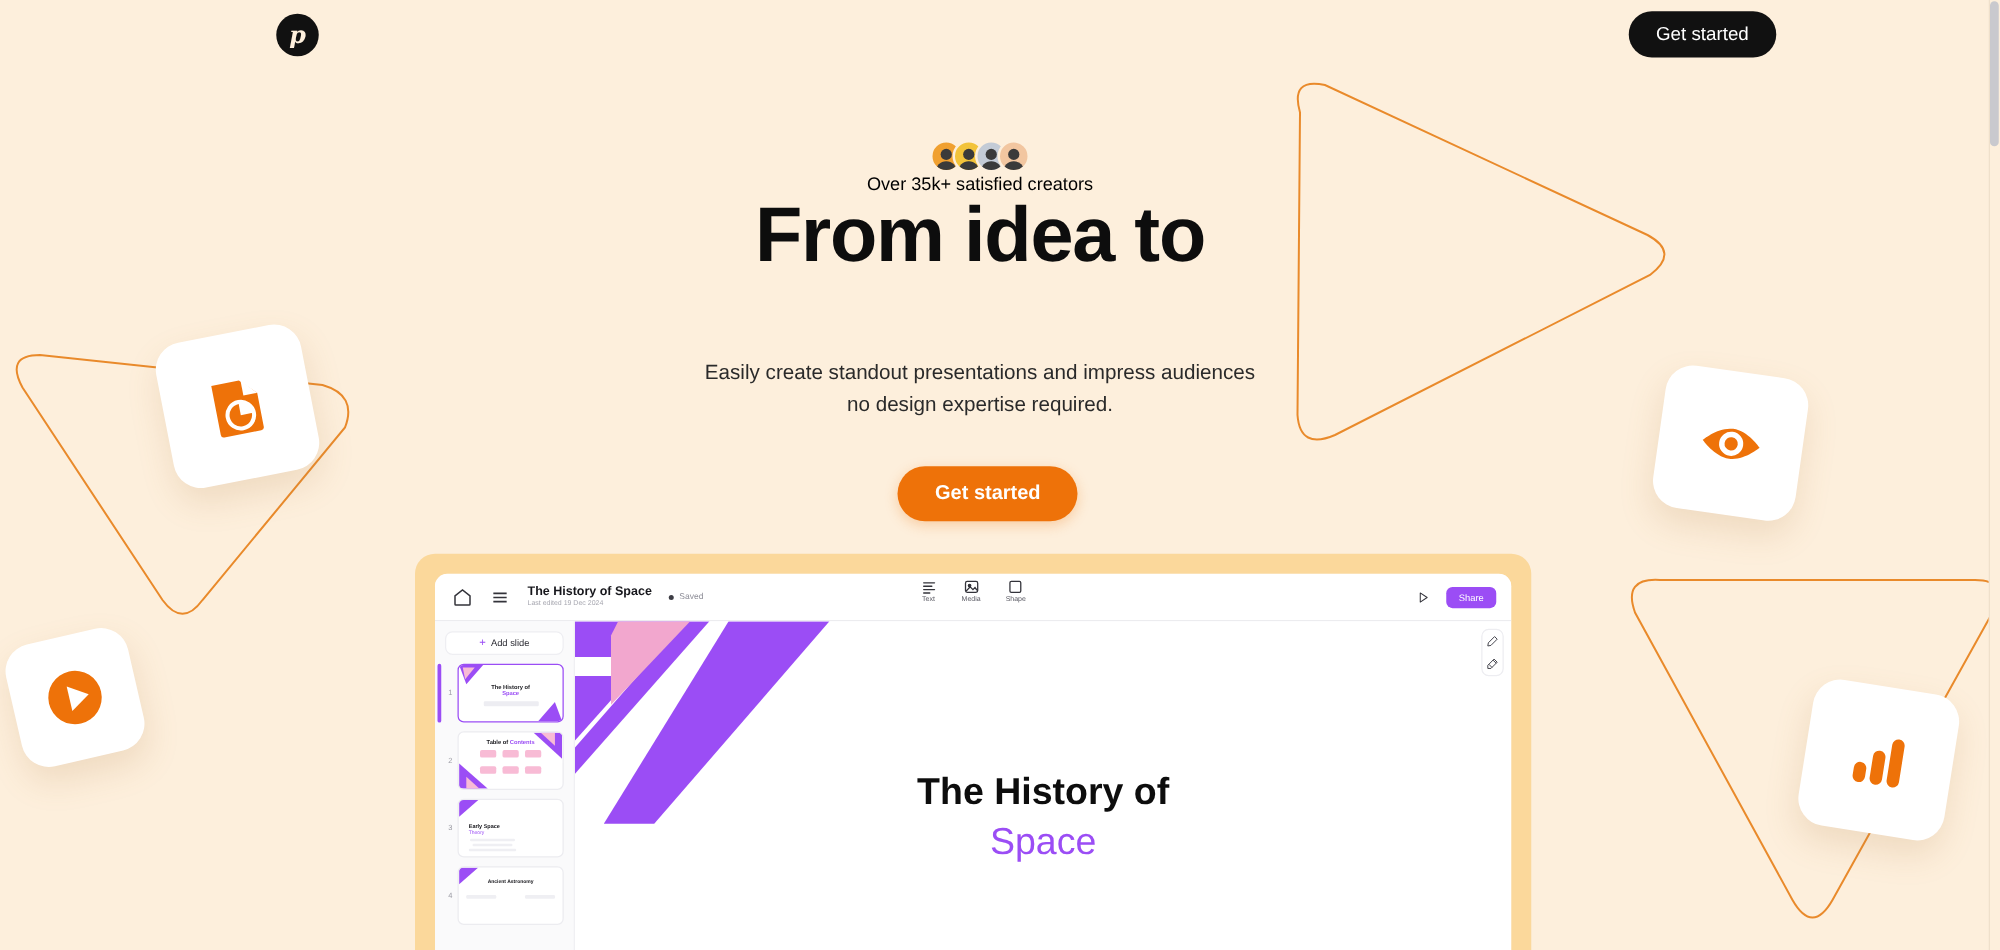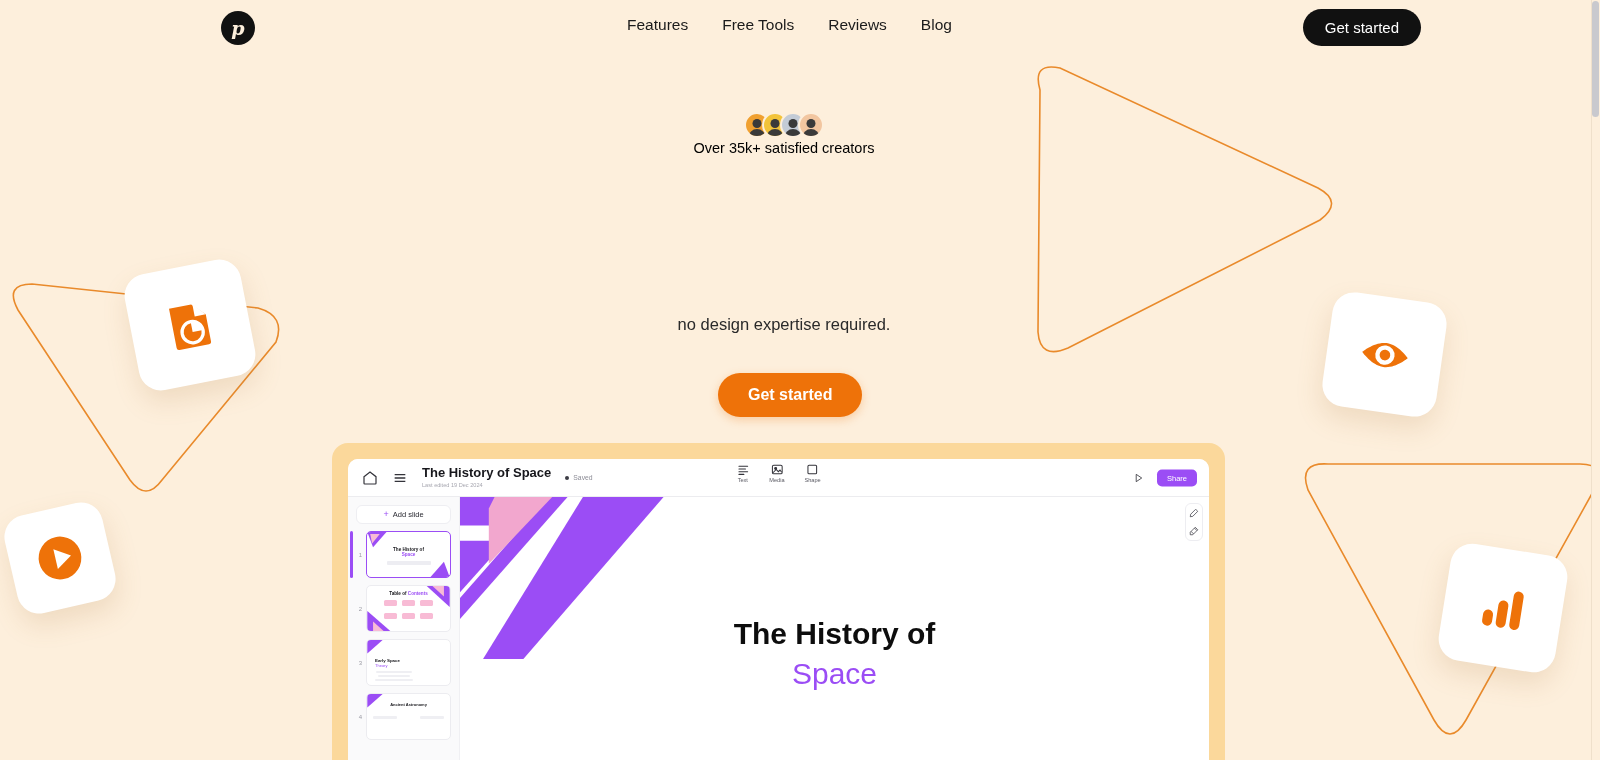--- a/index.html
+++ b/index.html
@@ -192,21 +192,21 @@
     padding: 0 14px;
     position: relative;
   }
   .tb-icon {
     width: 16px; height: 16px;
     color: #33333a;
     flex: 0 0 auto;
   }
   .doc-meta { margin-left: 14px; }
   .doc-title {
-    font-size: 13px; font-weight: bold; color: #17171c;
+    font-size: 10px; font-weight: bold; color: #17171c;
     line-height: 1.15;
   }
   .doc-sub {
     font-size: 5.6px; color: #a7a7b0; line-height: 1.3; margin-top: 1px;
   }
   .saved {
     margin-left: 14px;
     display: flex; align-items: center; gap: 4px;
     font-size: 6.8px; color: #8d8d97;
   }
@@ -373,26 +373,20 @@
       <rect x="20" y="18" width="8" height="22" rx="4" fill="#EE7209"></rect>
       <rect x="31" y="9" width="8" height="31" rx="4" fill="#EE7209"></rect>
     </svg>
   </div>
 
   <div class="header">
     <div class="logo">
       <span>p</span>
     </div>
 
-    <nav class="nav">
-      <a href="#">Features</a>
-      <a href="#">Free Tools</a>
-      <a href="#">Reviews</a>
-      <a href="#">Blog</a>
-    </nav>
 
     <button class="header-cta">Get started</button>
   </div>
 
   <div class="hero">
 
     <div class="social-proof">
       <div class="avatars">
         <div class="avatar" style="background:#F0A030;">
           <div class="head"></div>
@@ -408,24 +402,25 @@
         </div>
         <div class="avatar" style="background:#F2C6A0;">
           <div class="head"></div>
             <div class="body"></div>
         </div>
       </div>
       <div class="proof-text">Over 35k+ satisfied creators</div>
     </div>
 
     <h1 class="headline">
+      <span>From idea to</span>
     </h1>
 
     <p class="subhead">
-      <br>
+      <span>Easily create standout presentations and impress audiences</span><br>
       <span>no design expertise required.</span>
     </p>
 
     <button class="hero-cta">Get started</button>
   </div>
 
   <div class="app-frame">
     <div class="app-window">
 
       <div class="app-topbar">

